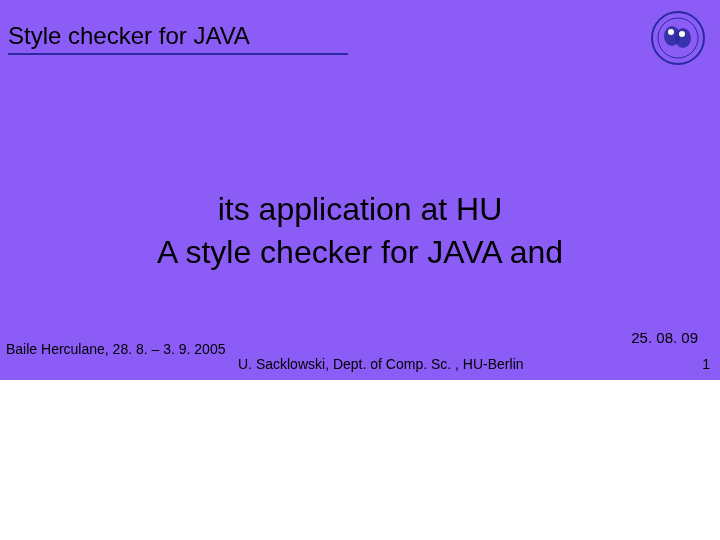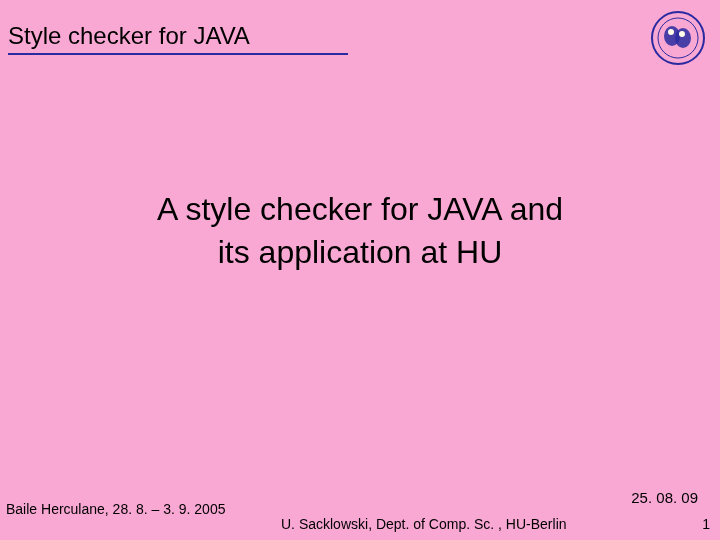--- a/index.html
+++ b/index.html
@@ -4,22 +4,22 @@
 <style>
   html, body {
     margin: 0;
     padding: 0;
     width: 720px;
     height: 540px;
     overflow: hidden;
   }
   .slide {
     width: 720px;
-    height: 540px;
-    background: #f9a8d4;
+    height: 380px;
+    background: #8b5cf6;
     position: relative;
     font-family: Arial, Helvetica, sans-serif;
     box-sizing: border-box;
   }
   .header-title {
     position: absolute;
     top: 22px;
     left: 8px;
     font-size: 24px;
     color: #000;
@@ -62,21 +62,20 @@
   }
   .footer-left {
     position: absolute;
     left: 6px;
     bottom: 15px;
   }
   .footer-center {
     position: absolute;
     left: 238px;
     bottom: 0;
-    margin-left: 43px;
   }
   .footer-right {
     position: absolute;
     right: 10px;
     bottom: 0;
   }
 </style>
 </head>
 <body>
 
@@ -89,22 +88,22 @@
       <circle cx="28" cy="28" r="26" fill="none" stroke="#2a2aa0" stroke-width="2"></circle>
       <circle cx="28" cy="28" r="20" fill="none" stroke="#2a2aa0" stroke-width="1"></circle>
       <ellipse cx="22" cy="26" rx="8" ry="10" fill="#2a2aa0" opacity="0.85"></ellipse>
       <ellipse cx="33" cy="28" rx="8" ry="10" fill="#2a2aa0" opacity="0.85"></ellipse>
       <circle cx="21" cy="22" r="3" fill="#fffde8"></circle>
       <circle cx="32" cy="24" r="3" fill="#fffde8"></circle>
     </svg>
   </div>
 
   <div class="main-title">
+    <div>its application at HU</div>
     <div>A style checker for JAVA and</div>
-    <div>its application at HU</div>
   </div>
 
   <div class="date">25. 08. 09</div>
 
   <div class="footer">
     <span class="footer-left">Baile Herculane, 28. 8. – 3. 9. 2005</span>
     <span class="footer-center">U. Sacklowski, Dept. of Comp. Sc. , HU-Berlin</span>
     <span class="footer-right">1</span>
   </div>
 

